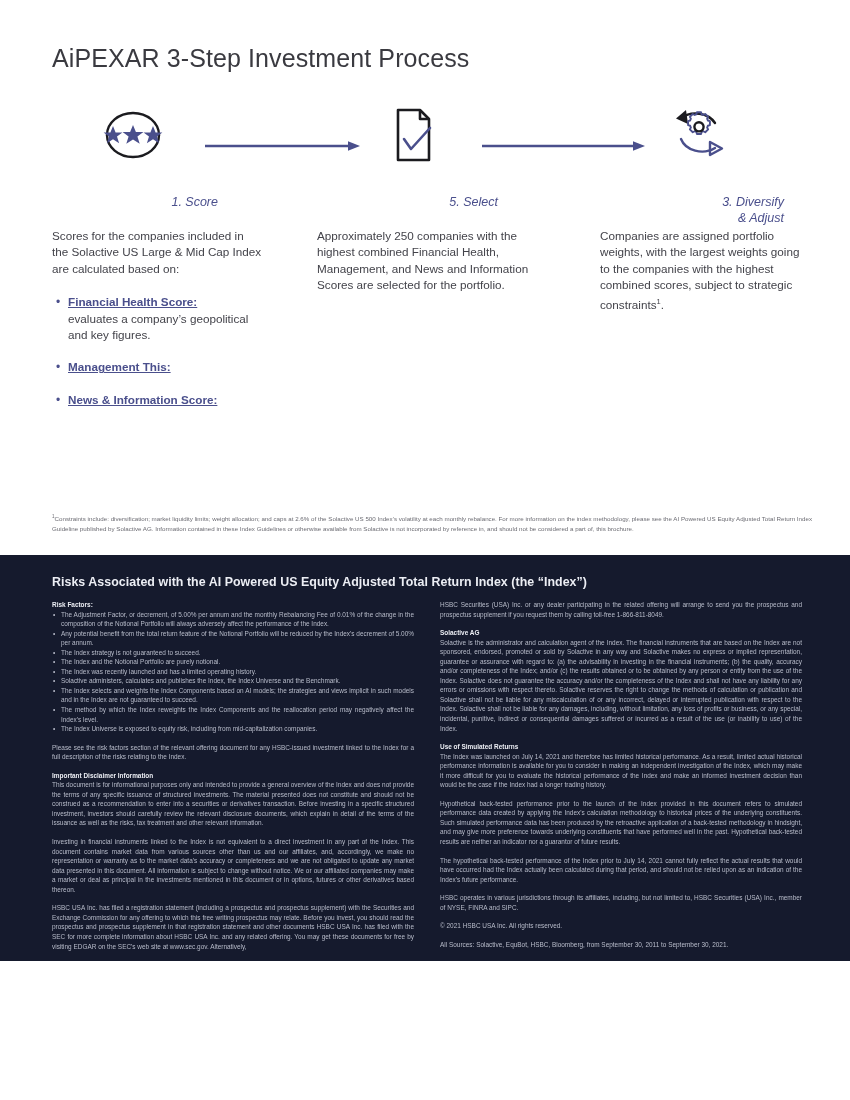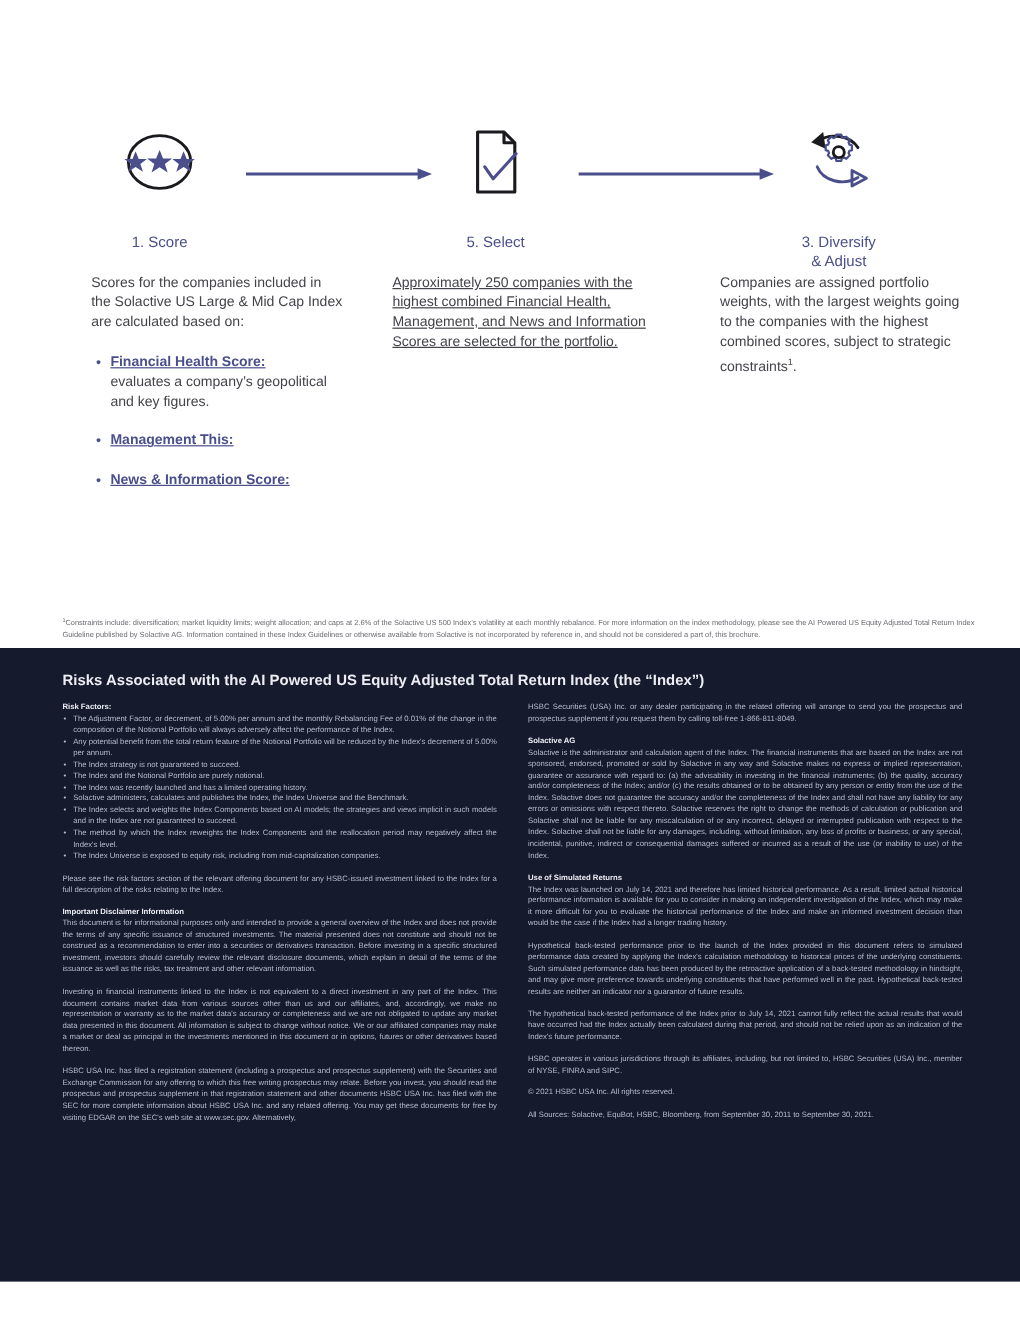--- a/index.html
+++ b/index.html
@@ -40,21 +40,22 @@
   .steps-row {
     position: absolute;
     left: 0;
     top: 104px;
     width: 850px;
     height: 125px;
   }
   .step {
     position: absolute;
     width: 170px;
-    text-align: center;
+    text-align: right;
+    font-style: italic;
   }
   .step-1 { left: 48px; }
   .step-2 { left: 328px; }
   .step-3 { left: 614px; }
 
   .step-icon {
     height: 62px;
     display: flex;
     align-items: center;
     justify-content: center;
@@ -81,22 +82,22 @@
     top: 228px;
     left: 0;
     width: 850px;
   }
   .col {
     position: absolute;
     font-size: 11.7px;
     line-height: 16.4px;
     color: #43434a;
   }
-  .col-1 { left: 52px; width: 210px; margin-left: 24px; }
-  .col-2 { left: 327px; width: 215px; text-decoration: underline; }
+  .col-1 { left: 52px; width: 210px; }
+  .col-2 { left: 317px; width: 215px; }
   .col-3 { left: 600px; width: 200px; }
 
   .col p { margin: 0; }
 
   .bullet-list {
     margin: 17px 0 0 0;
     padding: 0;
     list-style: none;
   }
   .bullet-item {
@@ -135,24 +136,24 @@
     font-size: 6.2px;
     line-height: 9.6px;
     color: #6b6b72;
     text-align: justify;
   }
   .footnote .fn-mark { font-size: 4.6px; vertical-align: super; }
 
   
   .page-bottom {
     position: absolute;
-    top: 540px;
+    top: 555px;
     left: 0;
     width: 850px;
-    height: 528px;
+    height: 406px;
     background: #151a2d;
     color: #d7d9e2;
     box-sizing: border-box;
   }
   .risks-heading {
     position: absolute;
     left: 52px;
     top: 20px;
     font-size: 12.4px;
     font-weight: bold;
@@ -194,20 +195,21 @@
     left: 1px;
     top: 0;
     color: #b9bdcb;
   }
 </style>
 </head>
 <body>
 
 <div class="page-top">
 
+  <div class="page-title">AiPEXAR 3-Step Investment Process</div>
 
   <div class="steps-row">
 
     <div class="step step-1">
       <div class="step-icon">
         <svg width="68" height="58" viewBox="0 0 68 58">
 
           <path d="M8 29 A26 22 0 0 1 60 29" fill="none" stroke="#1b1b1f" stroke-width="2.4" stroke-linecap="round"></path>
           <path d="M8 29 A26 22 0 0 0 60 29" fill="none" stroke="#1b1b1f" stroke-width="2.4" stroke-linecap="round"></path>
           <g fill="#4a4f8c">

